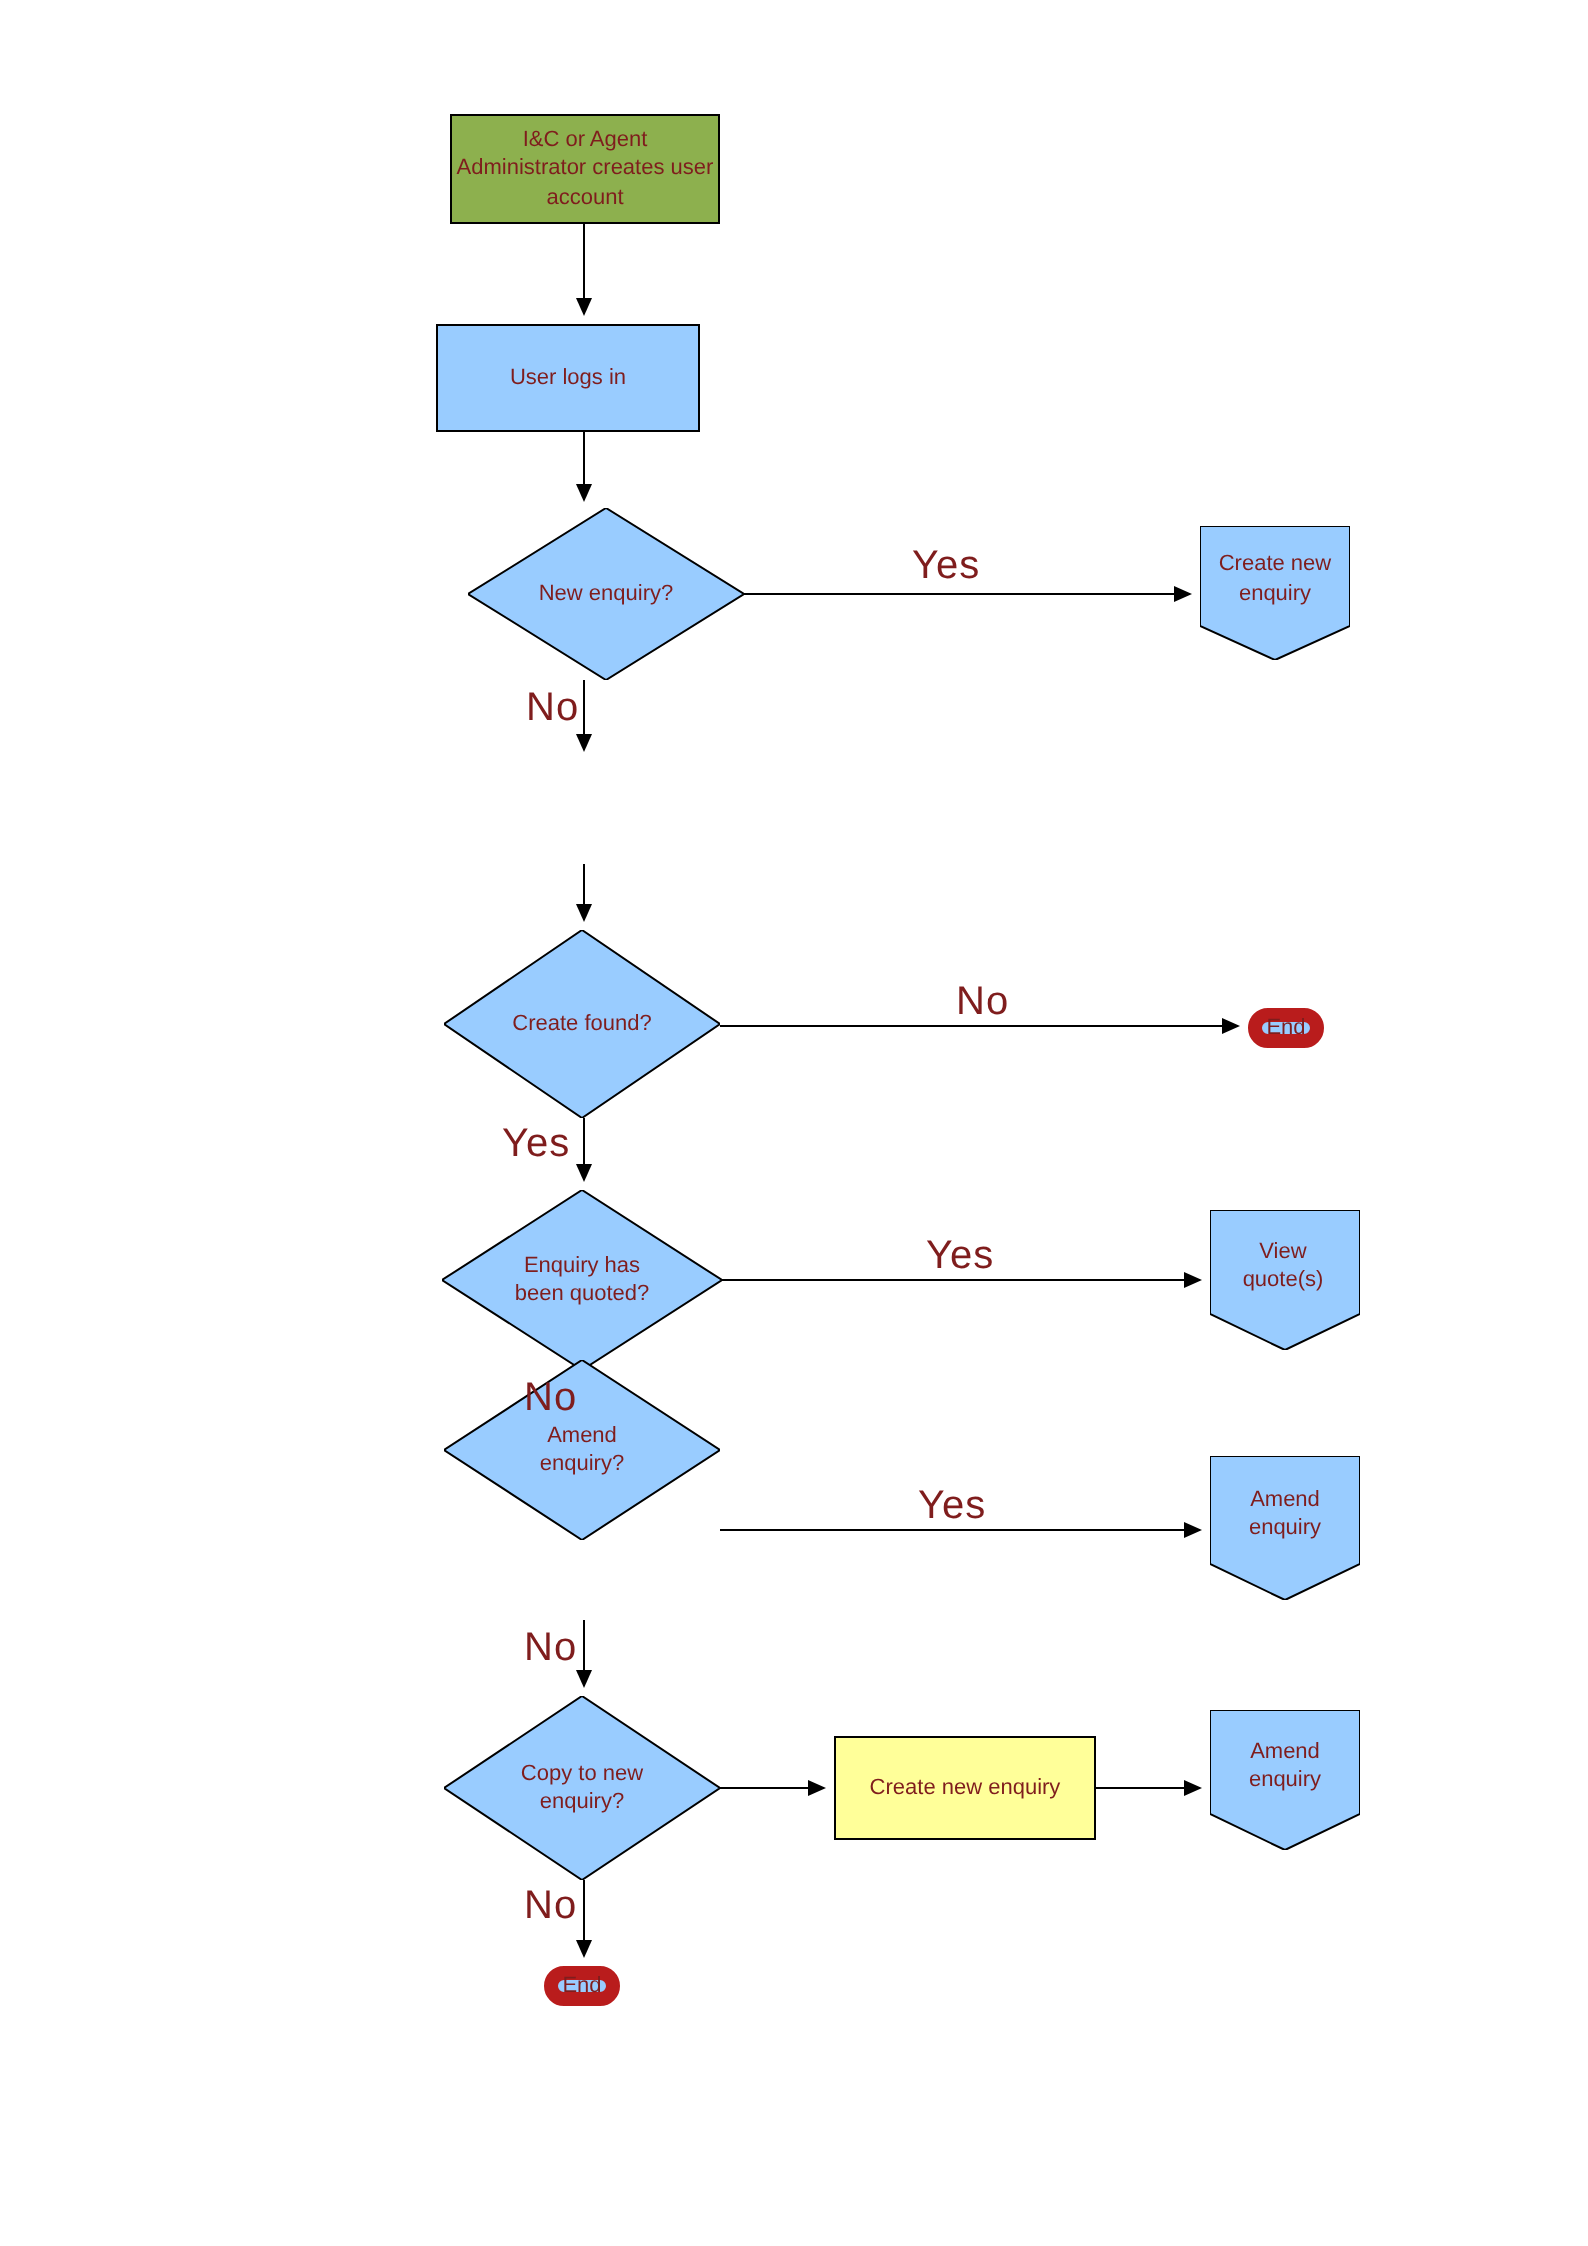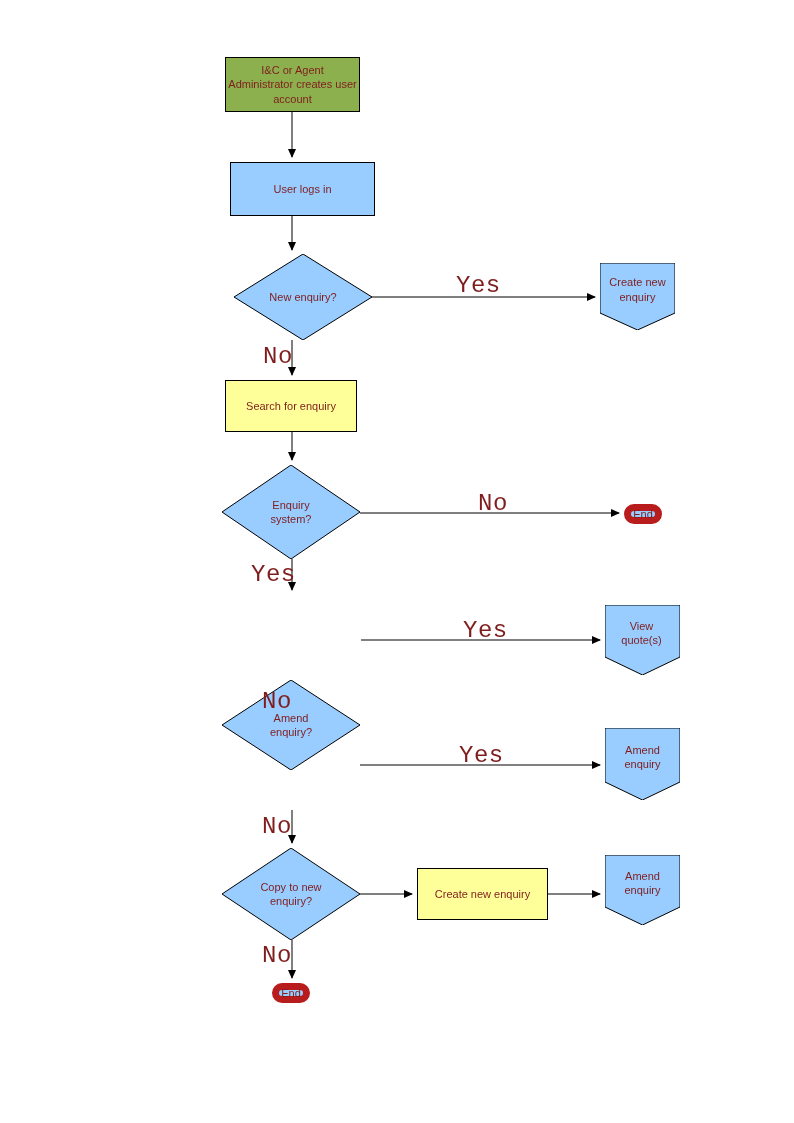--- a/index.html
+++ b/index.html
@@ -12,21 +12,21 @@
   .fill-user{background:#99CCFF;}
   .fill-system{background:#FFFF99;}
   .fill-admin{background:#8DB04E;}
   .shape-svg{position:absolute;left:0;top:0;display:block;}
   .shape-text{position:absolute;inset:0;display:flex;align-items:center;justify-content:center;
               text-align:center;font-size:11px;line-height:1.3;}
   .diamond-text{padding:0 32px;}
   .pent-text{padding:2px 4px 16px 4px;}
   .terminator{position:absolute;border:7px solid #b91c1c;border-radius:10px;background:#99CCFF;
               display:flex;align-items:center;justify-content:center;font-size:11px;box-sizing:border-box;}
-  .branch-label{position:absolute;font-size:24px;letter-spacing:0.5px;font-family:Liberation Mono, monospace;}
+  .branch-label{position:absolute;font-size:20px;letter-spacing:0.5px;}
   #legend{position:absolute;left:505px;top:950px;width:235px;height:128px;border:1px solid #000;
           background:#fff;box-sizing:border-box;padding:12px 10px;display:flex;
           flex-direction:column;justify-content:space-between;}
   .legend-item{display:flex;align-items:flex-start;}
   .legend-swatch{width:20px;height:18px;border:1px solid #000;margin-right:12px;flex:0 0 auto;box-sizing:border-box;}
   .legend-label{font-size:13px;line-height:1.25;padding-top:1px;}
 </style>
 </head>
 <body>
 
@@ -51,53 +51,56 @@
     <line x1="292" y1="810" x2="292" y2="843" stroke="#000" marker-end="url(#arr)"></line>
     <line x1="360" y1="894" x2="412" y2="894" stroke="#000" marker-end="url(#arr)"></line>
     <line x1="548" y1="894" x2="600" y2="894" stroke="#000" marker-end="url(#arr)"></line>
     <line x1="292" y1="940" x2="292" y2="978" stroke="#000" marker-end="url(#arr)"></line>
   </svg>
 
   <div class="node rect fill-admin" style="left:225px;top:57px;width:135px;height:55px;">
     <span>I&amp;C or Agent Administrator creates user account</span>
   </div>
 
-  <div class="node rect fill-user" style="left:230px;top:162px;width:145px;height:54px;">
+  <div class="node rect fill-user" style="left:218px;top:162px;width:132px;height:54px;">
     <span>User logs in</span>
   </div>
 
   <div class="node" style="left:234px;top:254px;width:138px;height:86px;">
     <svg class="shape-svg" width="138" height="86" viewBox="0 0 138 86">
       <polygon points="69,0 138,43 69,86 0,43" stroke="#000" fill="#99CCFF"></polygon>
     </svg>
     <div class="shape-text diamond-text">New enquiry?</div>
   </div>
 
   <div class="node" style="left:600px;top:263px;width:75px;height:67px;">
     <svg class="shape-svg" width="75" height="67" viewBox="0 0 75 67">
       <polygon points="0,0 75,0 75,50 37.5,67 0,50" stroke="#000" fill="#99CCFF"></polygon>
     </svg>
     <div class="shape-text pent-text">Create new enquiry</div>
   </div>
 
-  <div class="node rect fill-system" style="left:225px;top:380px;width:132px;height:52px;">
-    <span>Search for enquiry</span>
-  </div>
 
   <div class="node" style="left:222px;top:465px;width:138px;height:94px;">
     <svg class="shape-svg" width="138" height="94" viewBox="0 0 138 94">
       <polygon points="69,0 138,47 69,94 0,47" stroke="#000" fill="#99CCFF"></polygon>
     </svg>
-    <div class="shape-text diamond-text">Enquiry system?</div>
+    <div class="shape-text diamond-text">Create found?</div>
   </div>
 
   <div class="terminator" style="left:624px;top:504px;width:38px;height:20px;">
     <span>End</span>
   </div>
 
+  <div class="node" style="left:221px;top:595px;width:140px;height:90px;">
+    <svg class="shape-svg" width="140" height="90" viewBox="0 0 140 90">
+      <polygon points="70,0 140,45 70,90 0,45" stroke="#000" fill="#99CCFF"></polygon>
+    </svg>
+    <div class="shape-text diamond-text">Enquiry has been quoted?</div>
+  </div>
 
   <div class="node" style="left:605px;top:605px;width:73px;height:70px;">
     <svg class="shape-svg" width="75" height="70" viewBox="0 0 75 70">
       <polygon points="0,0 75,0 75,52 37.5,70 0,52" stroke="#000" fill="#99CCFF"></polygon>
     </svg>
     <div class="shape-text pent-text">View quote(s)</div>
   </div>
 
   <div class="node" style="left:222px;top:680px;width:138px;height:90px;">
     <svg class="shape-svg" width="138" height="90" viewBox="0 0 138 90">

